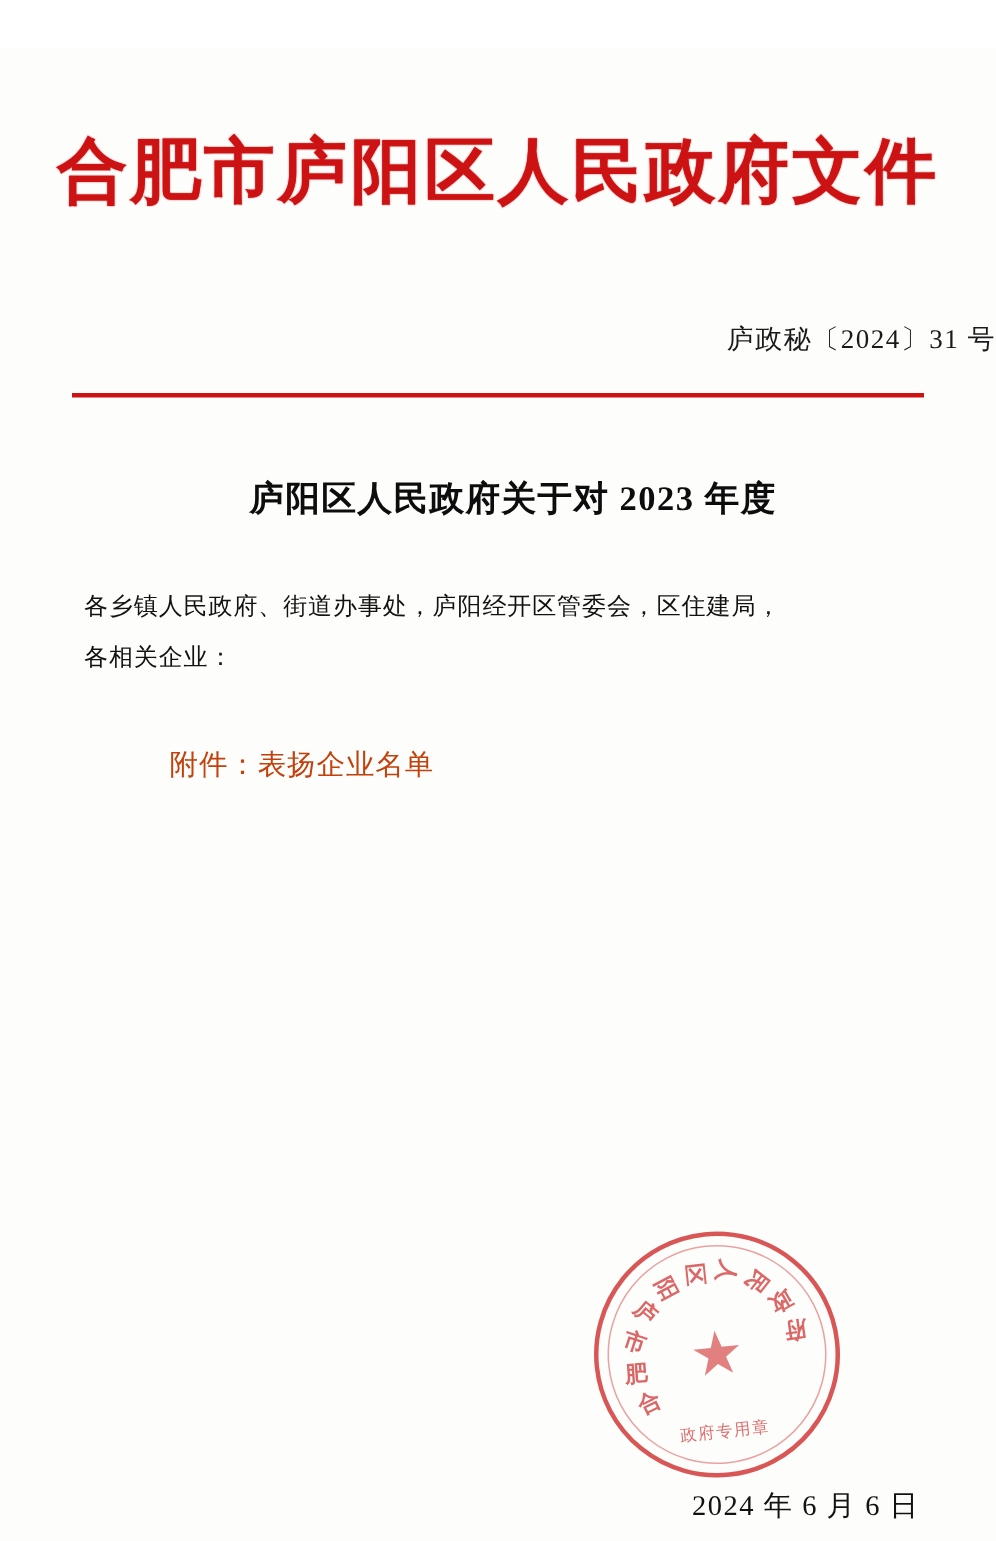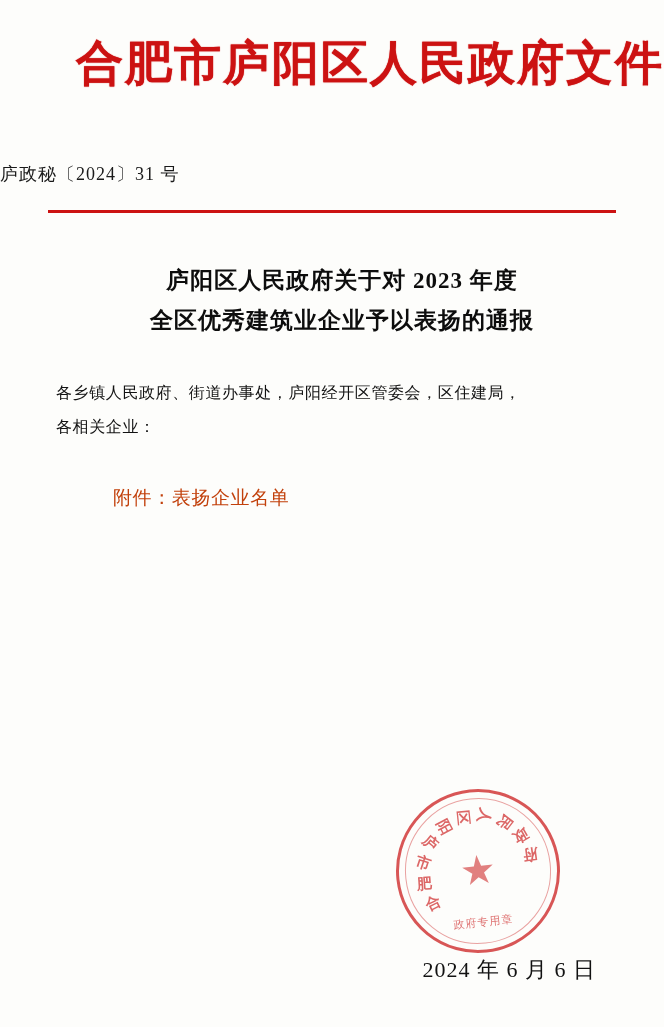--- a/index.html
+++ b/index.html
@@ -17,37 +17,38 @@
   }
   .page {
     position: relative;
     width: 664px;
     height: 1027px;
     background: #fdfdfb;
   }
 
   
   .masthead {
-    text-align: right;
-    padding-top: 38px;
+    text-align: center;
+    padding-top: 58px;
+    margin-top: 32px;
   }
   .masthead-title {
     color: #cc1212;
     font-family: "Liberation Serif", "DejaVu Serif", serif;
     font-weight: bold;
     font-size: 47px;
     letter-spacing: 2px;
     line-height: 1.1;
     text-shadow: 0 0 1px #cc1212;
     white-space: nowrap;
   }
 
   
   .doc-number {
-    text-align: left;
+    text-align: right;
     font-size: 18px;
     margin-top: 72px;
     letter-spacing: 1px;
     color: #1a1a1a;
   }
 
   
   .red-rule {
     margin: 24px 48px 0 48px;
     height: 3px;
@@ -151,43 +152,42 @@
     right: 0;
     bottom: 20px;
     text-align: center;
     font-size: 11px;
     color: #d23a3a;
     letter-spacing: 1px;
     opacity: 0.85;
   }
   .doc-date {
     position: absolute;
-    right: 24px;
+    right: 7px;
     bottom: 4px;
-    font-size: 22px;
+    font-size: 19px;
     letter-spacing: 1px;
     color: #121212;
   }
 </style>
 </head>
 <body>
 
 <div class="page">
 
   <div class="masthead">
     <div class="masthead-title">合肥市庐阳区人民政府文件</div>
   </div>
 
   <div class="doc-number">庐政秘〔2024〕31 号</div>
 
   <div class="red-rule"></div>
 
   <div class="doc-title">
     <span class="line">庐阳区人民政府关于对 2023 年度</span>
-    <span class="line">全区优秀建筑业企业予以表扬的通报</span>
   </div>
 
   <div class="body-text">
     <p>各乡镇人民政府、街道办事处，庐阳经开区管委会，区住建局，</p>
     <p>各相关企业：</p>
   </div>
 
   <div class="attachment">附件：表扬企业名单</div>
 
   <div class="sign-block">

